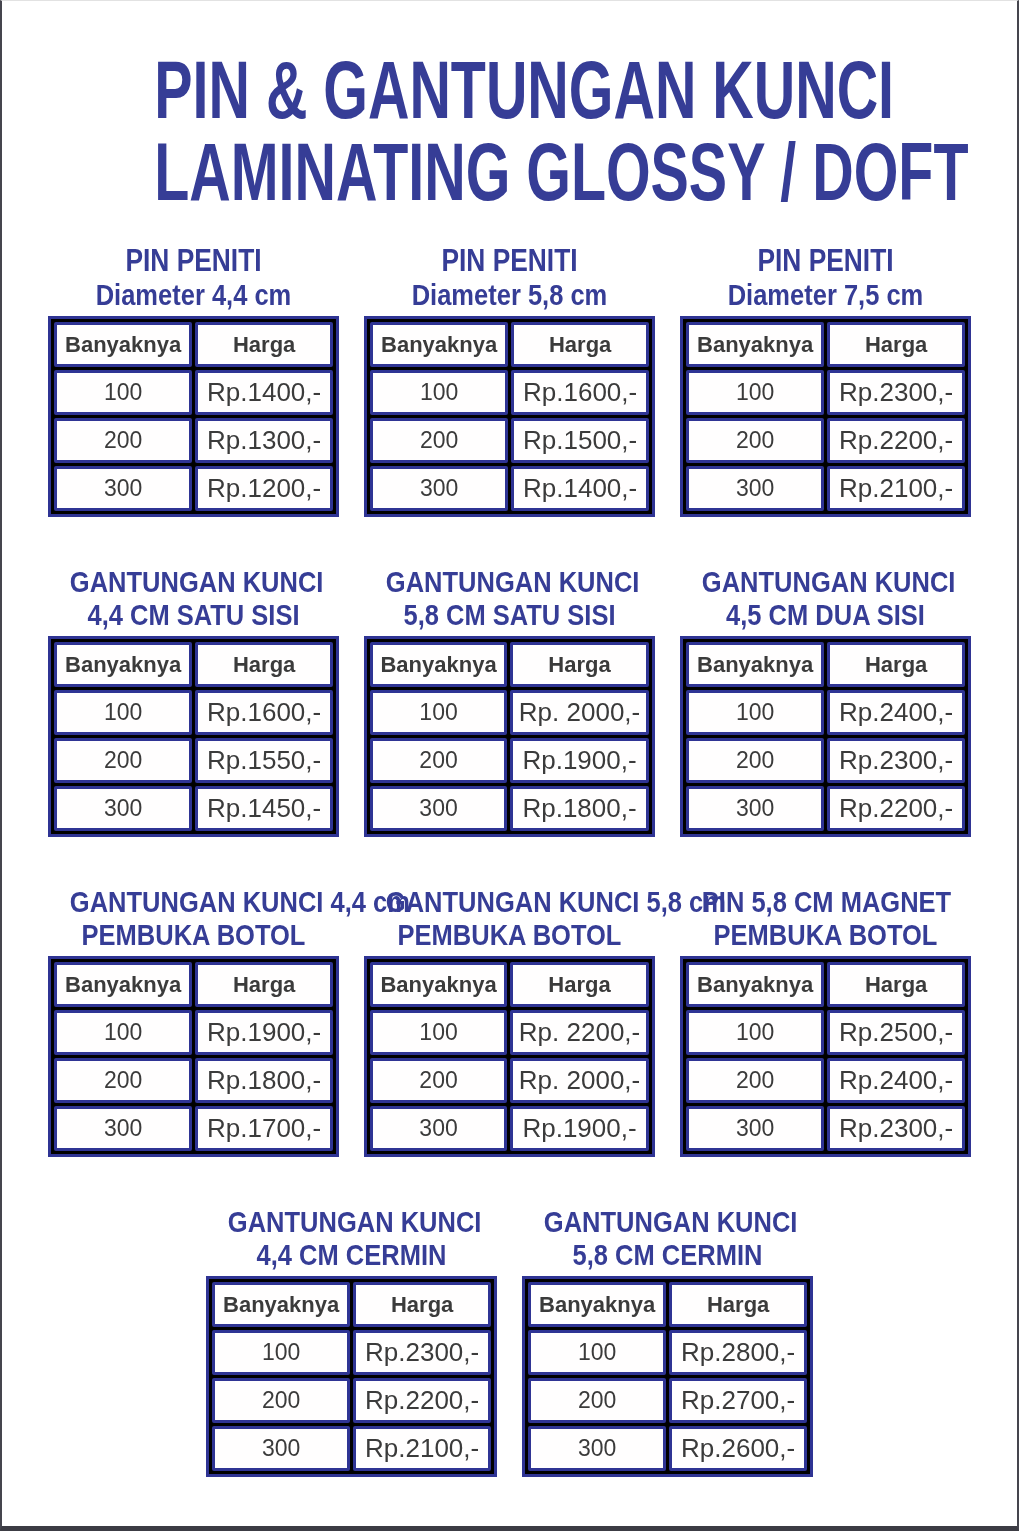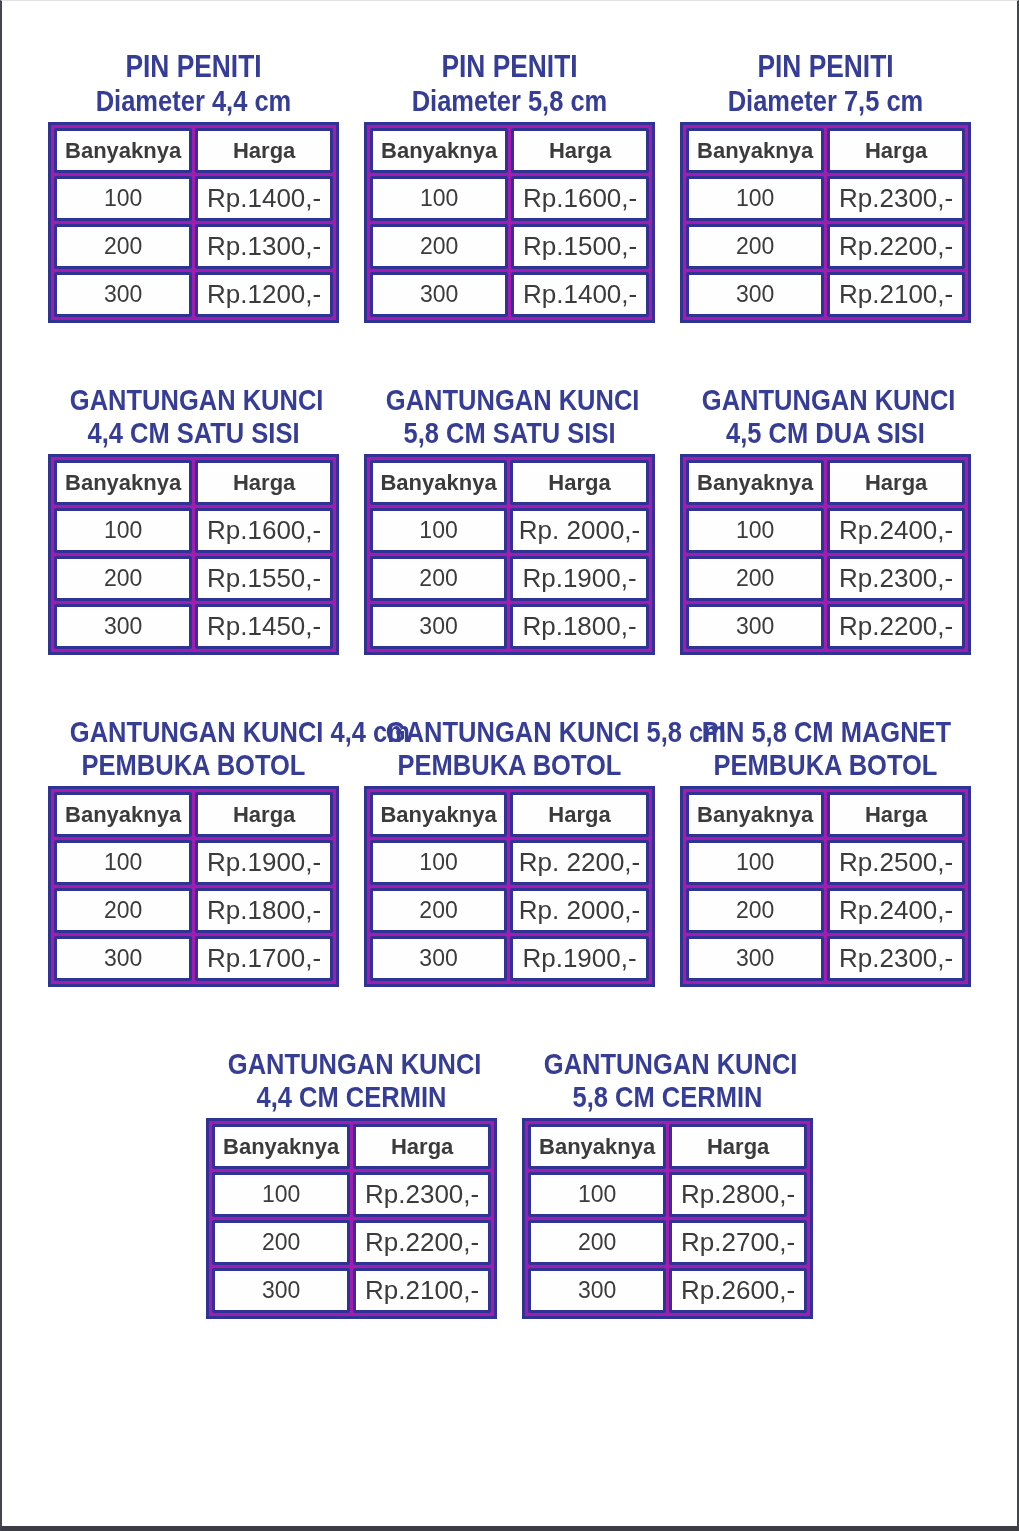--- a/index.html
+++ b/index.html
@@ -18,52 +18,56 @@
 
   
   .main-title{ text-align:center; color:#363d96; margin-bottom:30px;}
   .main-title .line{
     font-size:82px; font-weight:bold; line-height:1.0;
     transform:scaleX(0.70); transform-origin:50% 50%;
     white-space:nowrap; letter-spacing:0px;
   }
 
   
-  .tables-row{ display:flex; justify-content:center; gap:25px; margin-bottom:58px;}
+  .tables-row{ display:flex; justify-content:center; gap:25px; margin-bottom:46px;}
   .block{ width:291px; display:flex; flex-direction:column; align-items:center;}
   .block-title{
     min-height:68px; display:flex; flex-direction:column; justify-content:flex-end;
     text-align:center; color:#363d96; margin-bottom:5px; width:100%;
   }
   .block-title .bt{
     font-weight:bold; line-height:1.1; white-space:nowrap;
     transform:scaleX(0.85); transform-origin:50% 50%;
   }
   .bt-1{font-size:31px;}
   .bt-2{font-size:30px;}
 
   
   table.price{
     border-collapse:separate; border-spacing:3px;
-    border:3px solid #2f3494; background:#a21caf;
+    border:3px solid #2f3494; background:#000000;
   }
   table.price th, table.price td{
     border:3px solid #2f3494; border-radius:2px;
     width:133px; height:39px; text-align:center; vertical-align:middle;
     color:#3b3b3b; background:#fffefe; padding:0 2px;
   }
   table.price th{ font-size:22px; font-weight:bold; }
   td.qty{ font-size:23px; font-weight:normal; }
   td.price-val{ font-size:26px; font-weight:normal; white-space:nowrap; }
 </style>
 </head>
 <body>
 
 <div class="poster">
 
+  <div class="main-title">
+    <div class="line">PIN &amp; GANTUNGAN KUNCI</div>
+    <div class="line">LAMINATING GLOSSY / DOFT</div>
+  </div>
 
   <div class="tables-row">
 
     <div class="block">
       <div class="block-title">
         <div class="bt bt-1">PIN PENITI</div>
         <div class="bt bt-2">Diameter 4,4 cm</div>
       </div>
       <table class="price">
         <tbody>

